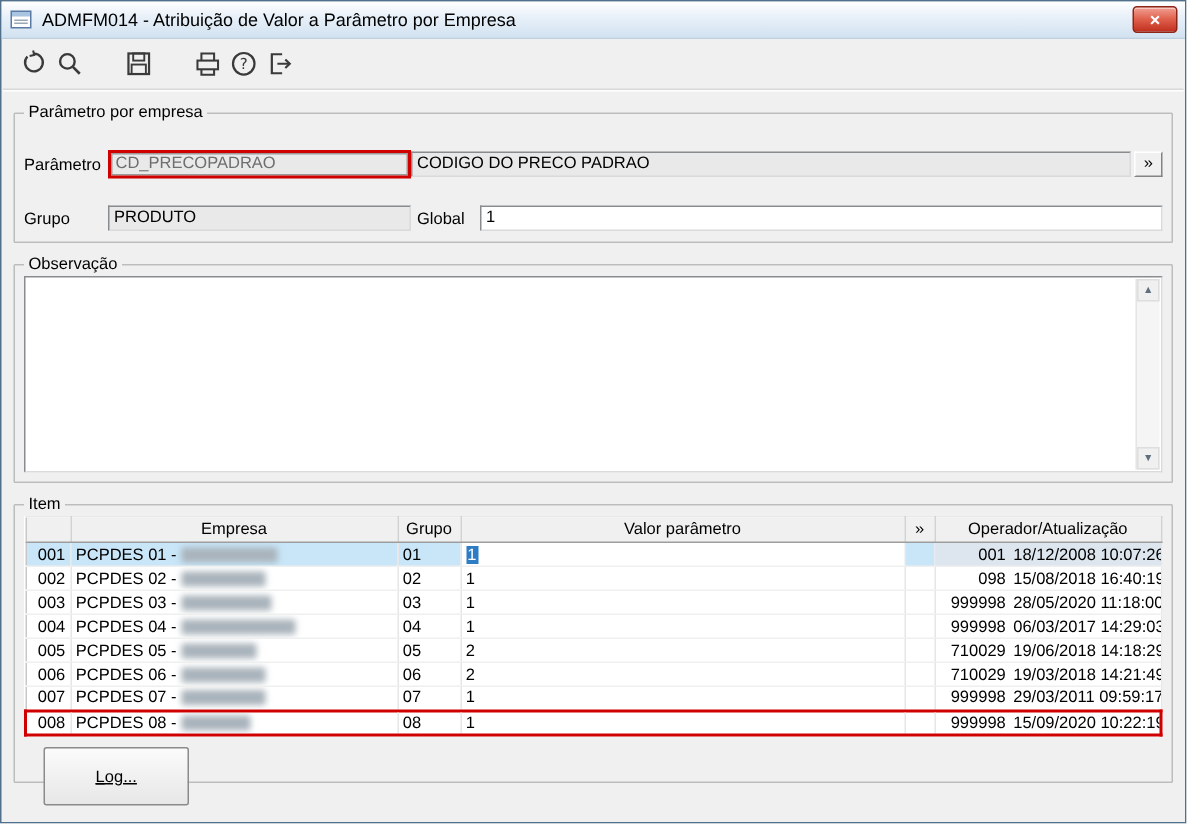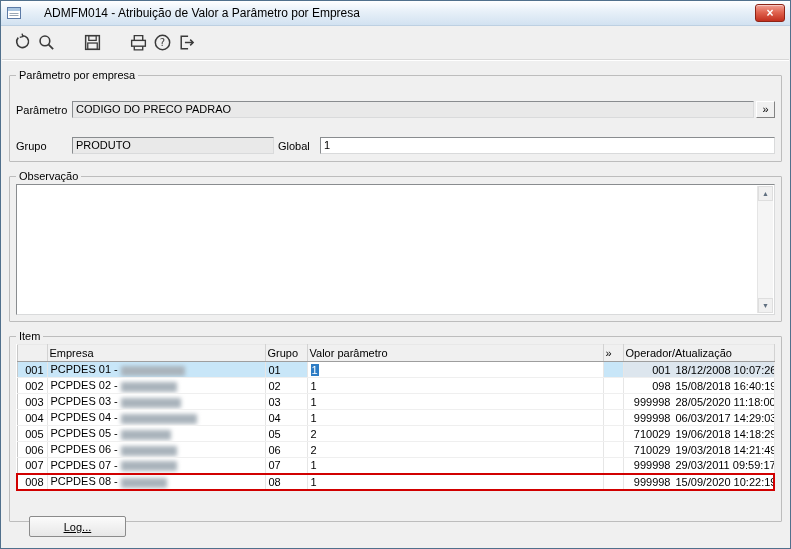--- a/index.html
+++ b/index.html
@@ -5,21 +5,21 @@
   :root { --red:#d10000; --sel:#c8e6f8; }
   * { box-sizing:border-box; }
   body { margin:0; background:#fff; }
   .window {
     width:791px; height:549px; border:1px solid #51708c; background:#f0f0f0;
     font-family:"Liberation Sans", sans-serif; font-size:11px; color:#000;
     position:relative; overflow:hidden;
   }
   
   .titlebar {
-    height:25px; display:flex; align-items:center; gap:20px; padding:0 5px;
+    height:25px; display:flex; align-items:center; gap:4px; padding:0 5px;
     background:linear-gradient(180deg,#ffffff,#e9f1f9 40%,#d2e2f1 100%);
     border-bottom:1px solid #bdd0e2;
   }
   .title-text { flex:1; font-size:12px; padding-left:2px; white-space:nowrap; overflow:hidden; }
   .close-btn {
     width:30px; height:18px; border:1px solid #8e2416; border-radius:3px;
     background:linear-gradient(180deg,#f2a196,#e06450 45%,#c22f1e);
     color:#fff; font-size:12px; font-weight:bold; line-height:15px; text-align:center;
     box-shadow:inset 0 1px 0 rgba(255,255,255,.45); padding:0; font-family:inherit;
   }
@@ -52,38 +52,38 @@
   .obs-area { position:relative; height:131px; background:#fff;
               border:1px solid; border-color:#898c8f #d9dadb #d9dadb #898c8f; }
   .obs-text { position:absolute; top:1px; left:3px; right:19px; bottom:1px; }
   .vscroll { position:absolute; top:1px; right:1px; bottom:1px; width:16px; background:#f5f5f5;
              border-left:1px solid #e5e5e5; display:flex; flex-direction:column; justify-content:space-between; }
   .sbtn { height:15px; background:#f0f0f0; border:1px solid #dedede; font-size:7px; color:#5f6f7f;
           text-align:center; line-height:12px; padding:0; font-family:inherit; }
   
   fieldset.item-group { height:192px; }
   table { width:100%; border-collapse:collapse; table-layout:fixed; background:#fff; border:1px solid #c8c8c8; }
-  th { height:17px; background:#f0f0f0; font-weight:normal; text-align:left; padding:0 2px;
+  th { height:17px; background:#f0f0f0; font-weight:normal; text-align:center; padding:0 2px;
        border-right:1px solid #d2d2d2; border-bottom:1px solid #9e9e9e; border-top:1px solid #e8e8e8;
        overflow:hidden; white-space:nowrap; }
   td { height:16px; padding:0 3px; border-right:1px solid #e6e6e6; border-bottom:1px solid #efefef;
        overflow:hidden; white-space:nowrap; }
   .col-num { text-align:right; }
   .op-num { display:inline-block; width:44px; text-align:right; margin-right:5px; }
   tr.selected td { background:var(--sel); }
   tr.selected td.col-val { background:#fff; }
   tr.selected .val-text { background:#2d7cc4; color:#fff; padding:0 1px; }
   tr.selected td.col-op { background:#dde6ee; }
   tr.row-highlight td { border-top:2px solid var(--red); border-bottom:2px solid var(--red); }
   tr.row-highlight td:first-child { border-left:2px solid var(--red);margin-left:32px; }
   tr.row-highlight td:last-child { border-right:2px solid var(--red); }
   .redacted { display:inline-block; height:10px; border-radius:1px; background:#a9b3bb;
               filter:blur(2px); vertical-align:middle; margin-left:3px; }
   
-  .log-btn { position:absolute; left:28px; bottom:11px; width:97px; height:21px;
+  .log-btn { position:absolute; left:28px; bottom:11px; width:97px; height:39px;
              background:linear-gradient(180deg,#fbfbfb,#e7e7e7); border:1px solid #8b8b8b;
              border-radius:2px; font-size:11px; font-family:inherit;text-decoration:underline; }
   .log-btn::first-letter { text-decoration:underline; }
   svg.ic { display:block; }
 </style>
 </head>
 <body>
 
 <div class="window">
 
@@ -157,20 +157,21 @@
       </span>
     </button>
   </div>
 
   <div class="divider"></div>
 
   <fieldset class="group">
     <legend>Parâmetro por empresa</legend>
     <div class="form-row">
       <span class="lbl">Parâmetro</span>
+      <div class="box param-value">CD_PRECOPADRAO</div>
       <div class="box desc-value">CODIGO DO PRECO PADRAO</div>
       <button class="more-btn">»</button>
     </div>
     <div class="form-row">
       <span class="lbl">Grupo</span>
       <div class="box grupo-value">PRODUTO</div>
       <span class="global-lbl">Global</span>
       <div class="box global-value">1</div>
     </div>
   </fieldset>

